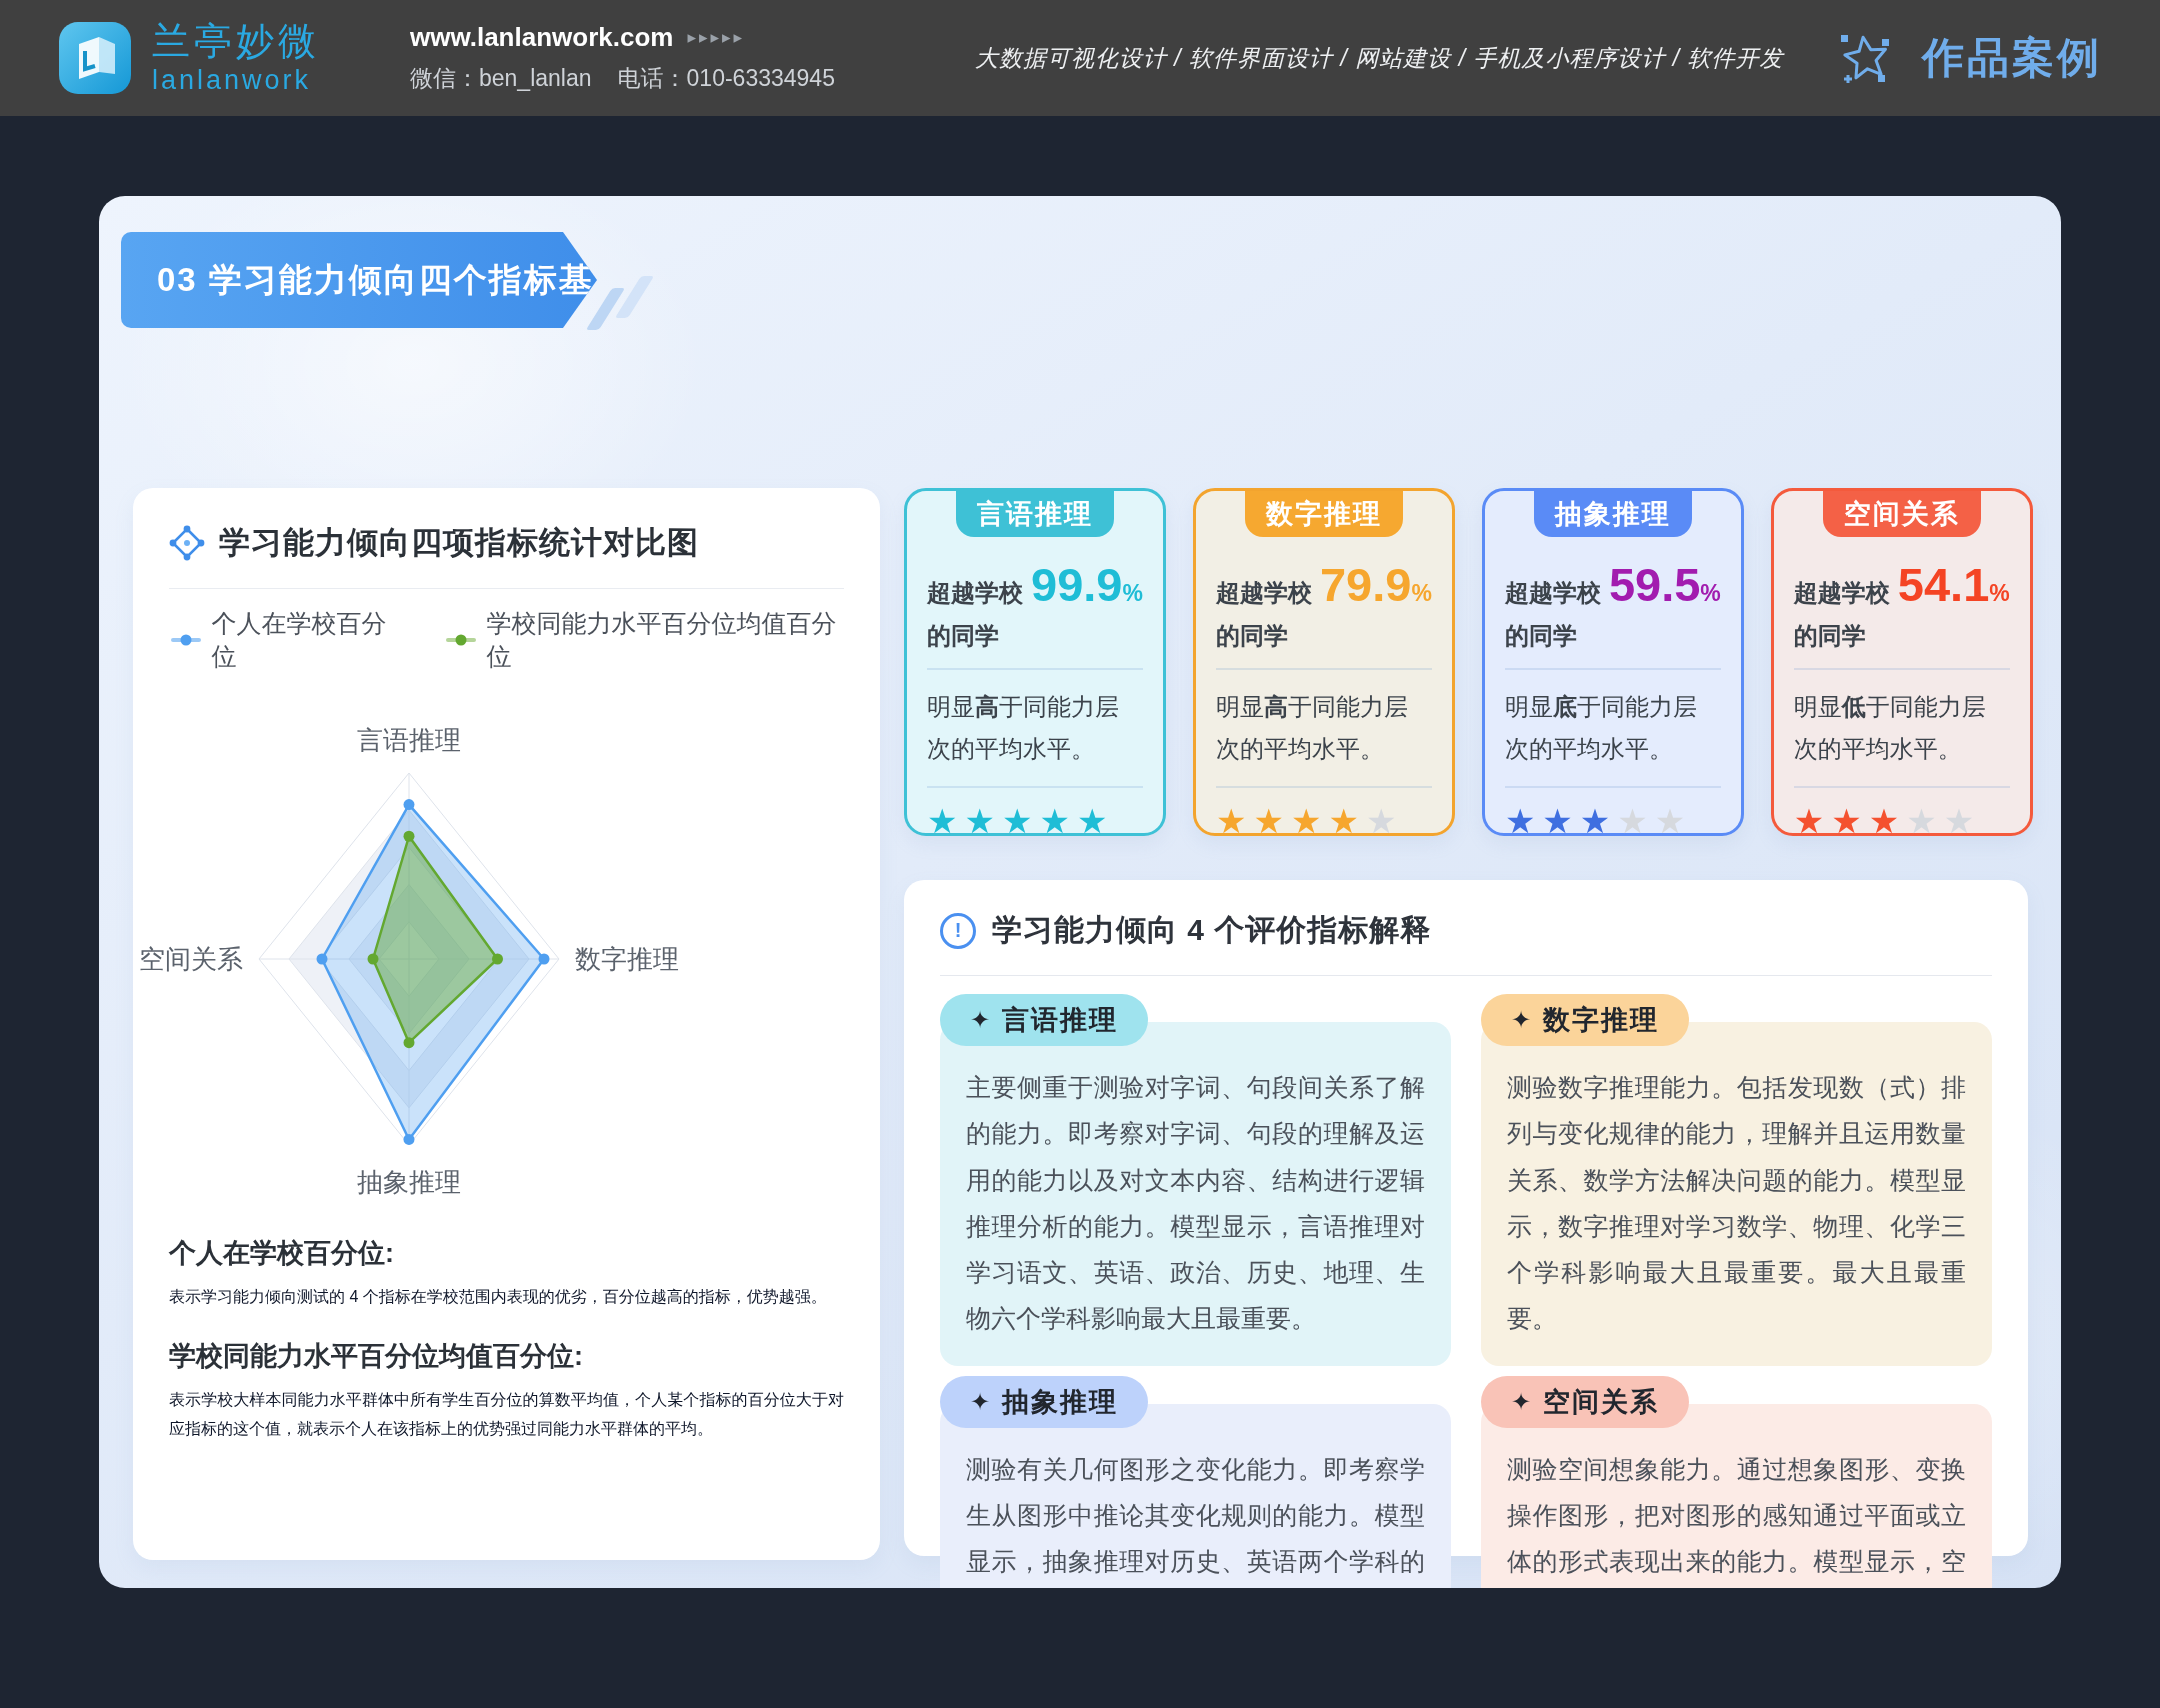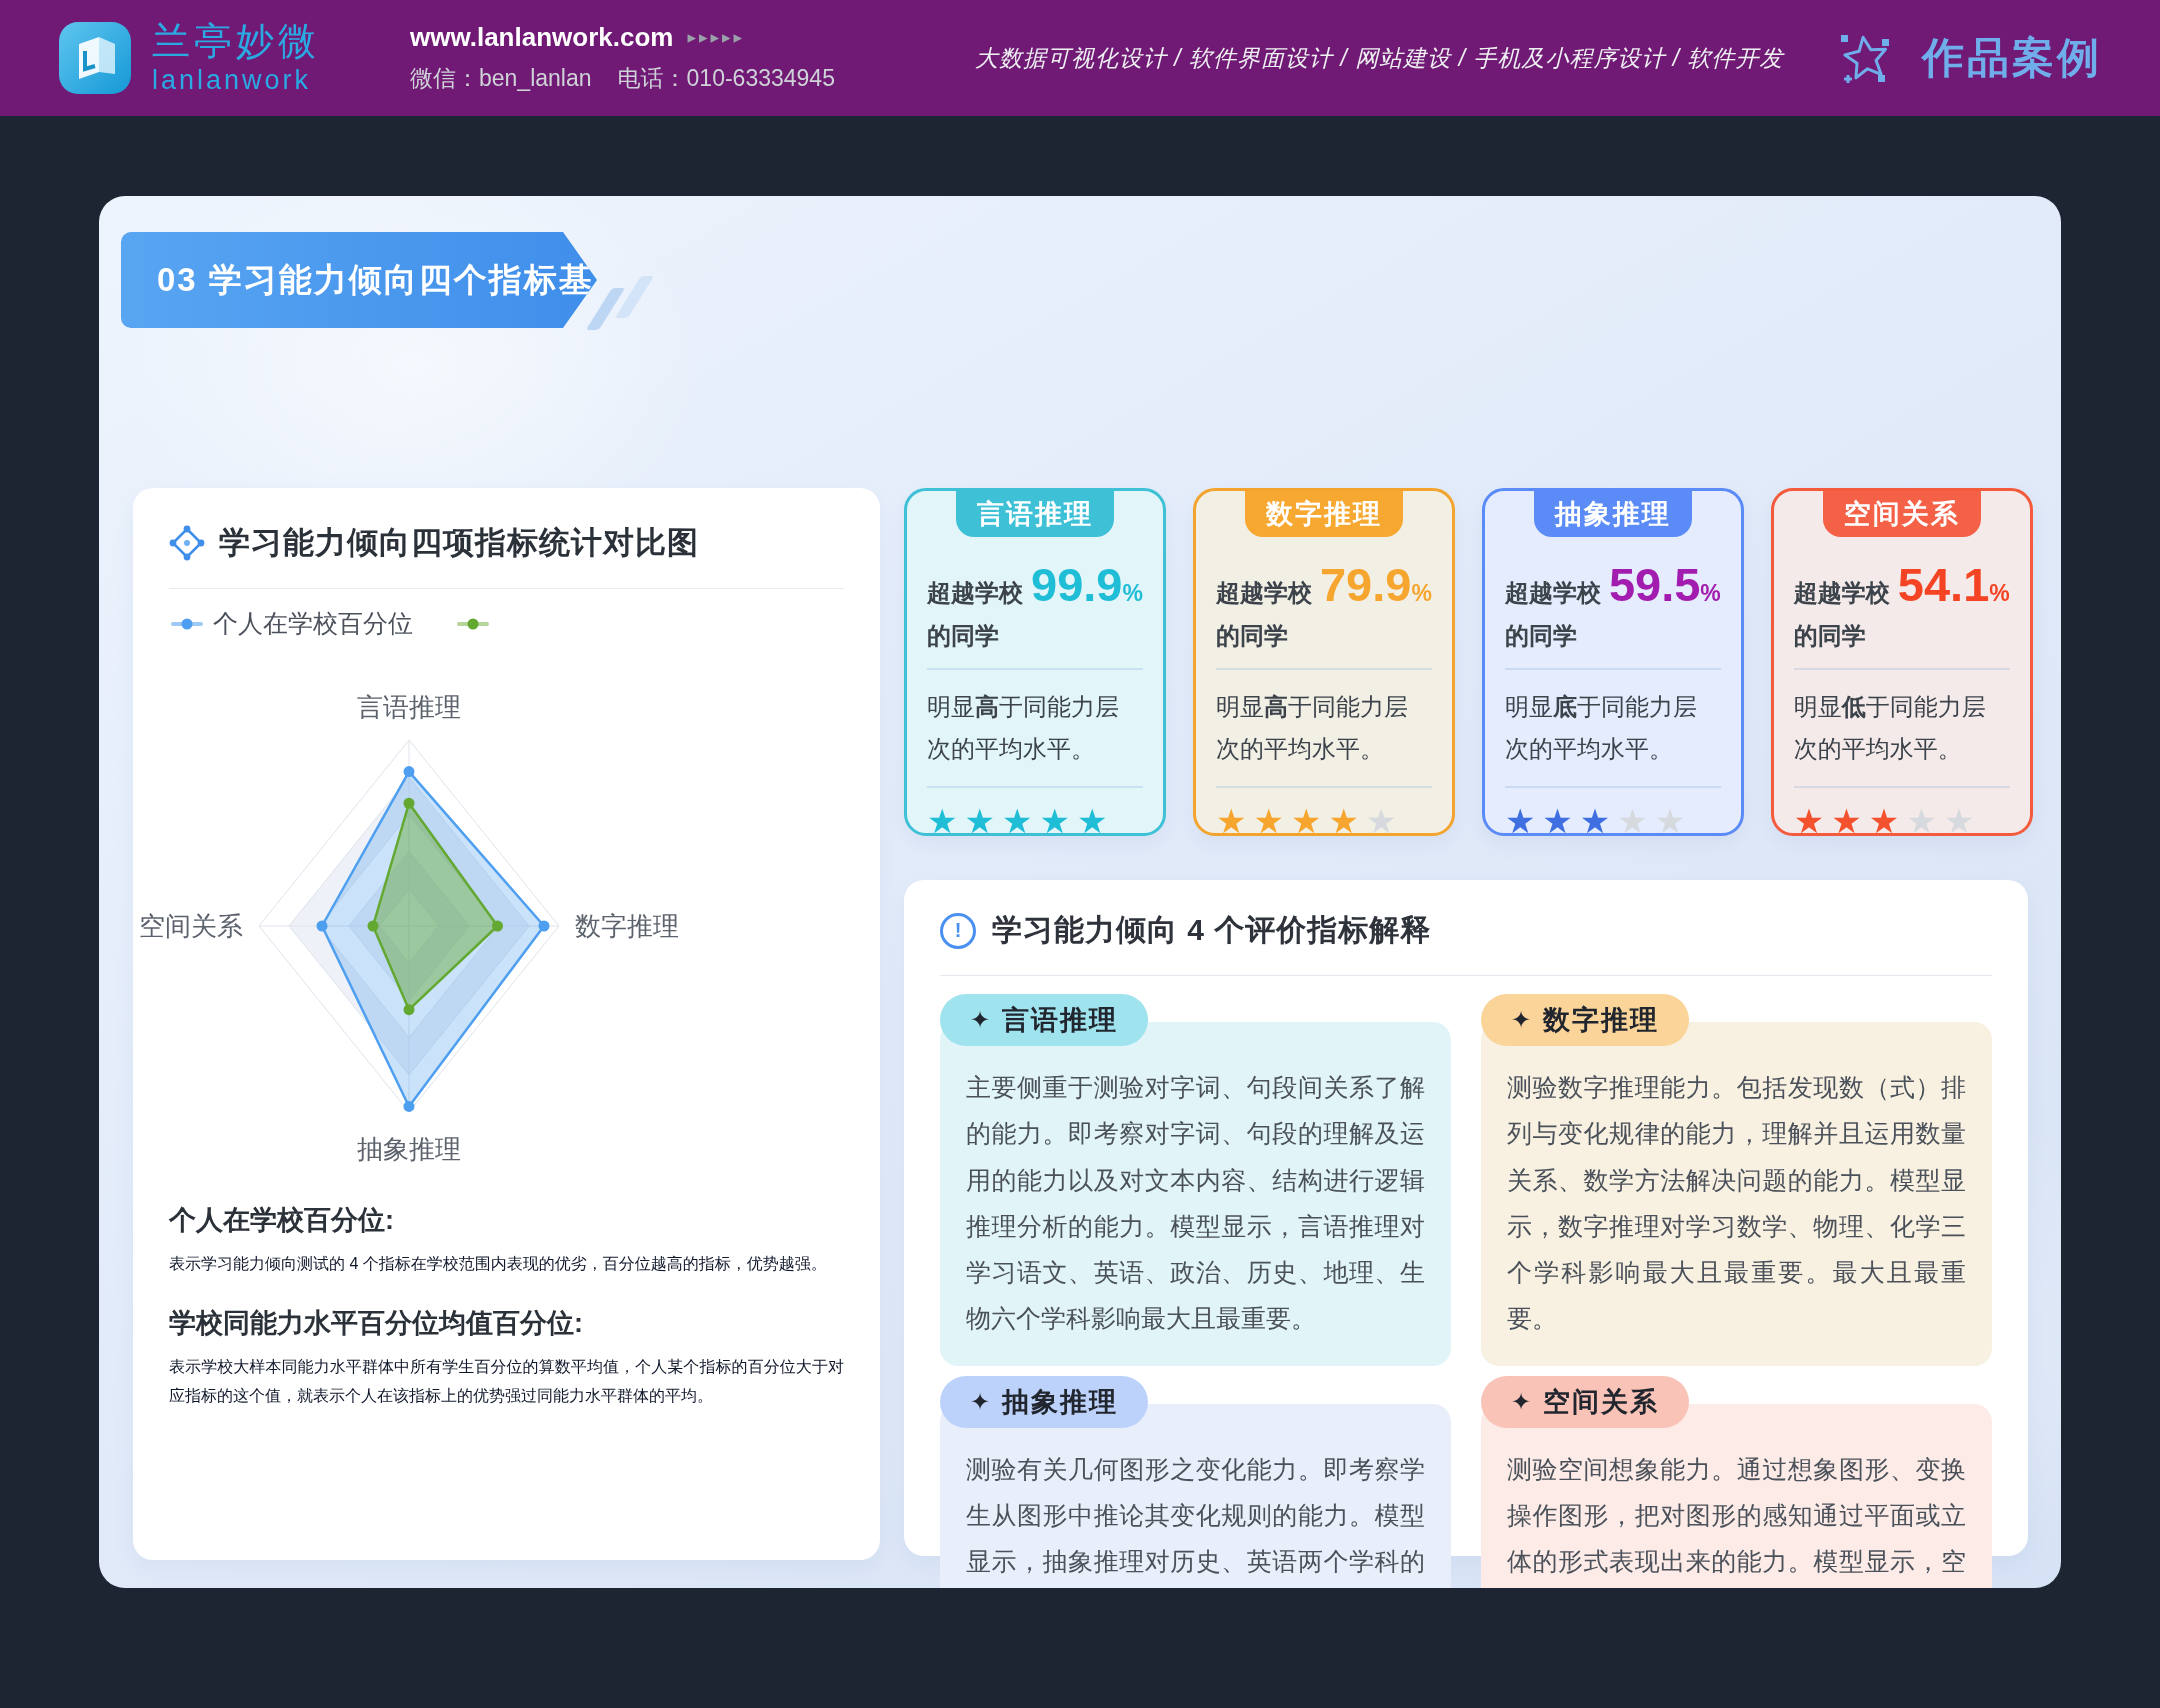--- a/index.html
+++ b/index.html
@@ -5,21 +5,21 @@
   html,body{margin:0;padding:0;}
   body{
     width:2160px;height:1708px;position:relative;overflow:hidden;
     background:#1e2532;
     font-family:"Liberation Sans","DejaVu Sans",sans-serif;
     -webkit-font-smoothing:antialiased;
   }
   
   .top-header{
     position:absolute;left:0;top:0;width:2160px;height:116px;
-    background:#701a75;display:flex;align-items:center;padding:0 58px;box-sizing:border-box;
+    background:#404040;display:flex;align-items:center;padding:0 58px;box-sizing:border-box;
   }
   .logo-group{display:flex;align-items:center;gap:20px;}
   .logo-icon{width:74px;height:74px;flex:0 0 auto;}
   .brand-col{display:flex;flex-direction:column;line-height:1.05;}
   .brand-cn{color:#2aa9e2;font-size:38px;letter-spacing:4px;}
   .brand-en{color:#2aa9e2;font-size:27px;letter-spacing:3px;margin-top:4px;}
   .contact-col{margin-left:90px;display:flex;flex-direction:column;gap:10px;}
   .site-row{display:flex;align-items:center;gap:14px;}
   .site-url{color:#ffffff;font-size:26px;font-weight:bold;}
   .site-arrows{color:#9aa1a9;font-size:17px;letter-spacing:3px;}
@@ -216,20 +216,21 @@
       <div class="legend-item">
         <span class="legend-marker lg-blue">
             <span class="dot"></span>
           </span>
         <span class="legend-label">个人在学校百分位</span>
       </div>
       <div class="legend-item">
         <span class="legend-marker lg-green">
             <span class="dot"></span>
           </span>
+        <span class="legend-label">学校同能力水平百分位均值百分位</span>
       </div>
     </div>
     <svg id="radar-svg" width="675" height="520" viewBox="0 0 675 520">
         <polygon points="240,84 390,270 240,456 90,270" fill="#ffffff" stroke="#dee3eb" stroke-width="1"></polygon>
         <polygon points="240,121.19999999999999 360,270 240,418.8 120,270" fill="#eef1f7" stroke="#dee3eb" stroke-width="1"></polygon>
         <polygon points="240,158.4 330,270 240,381.6 150,270" fill="#ffffff" stroke="#dee3eb" stroke-width="1"></polygon>
         <polygon points="240,195.6 300,270 240,344.4 180,270" fill="#eef1f7" stroke="#dee3eb" stroke-width="1"></polygon>
         <polygon points="240,232.8 270,270 240,307.2 210,270" fill="#ffffff" stroke="#dee3eb" stroke-width="1"></polygon>
         <line x1="240" y1="270" x2="240" y2="84" stroke="#dee3eb" stroke-width="1"></line>
         <line x1="240" y1="270" x2="390" y2="270" stroke="#dee3eb" stroke-width="1"></line>

